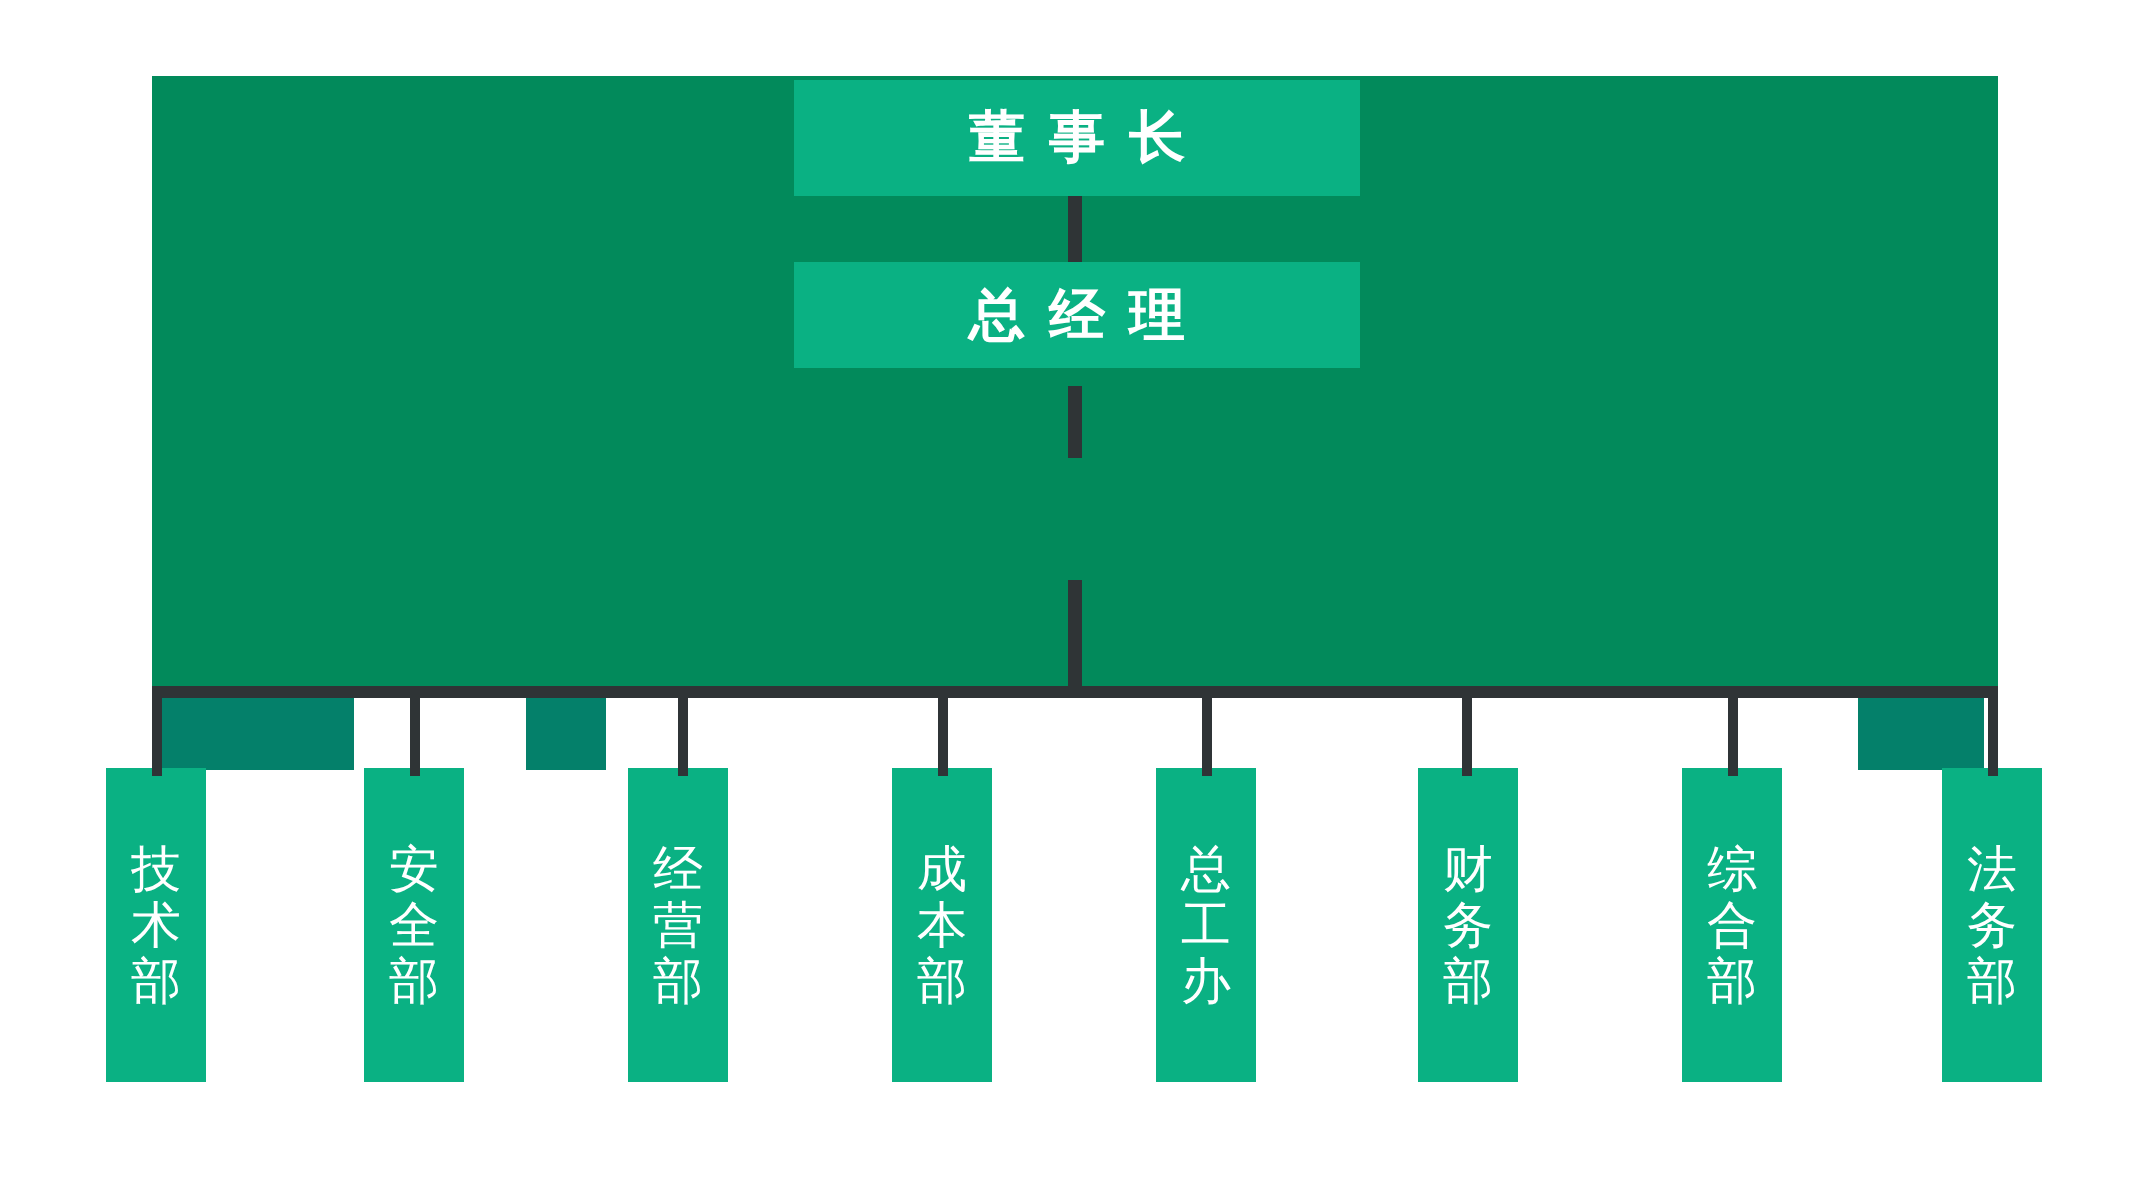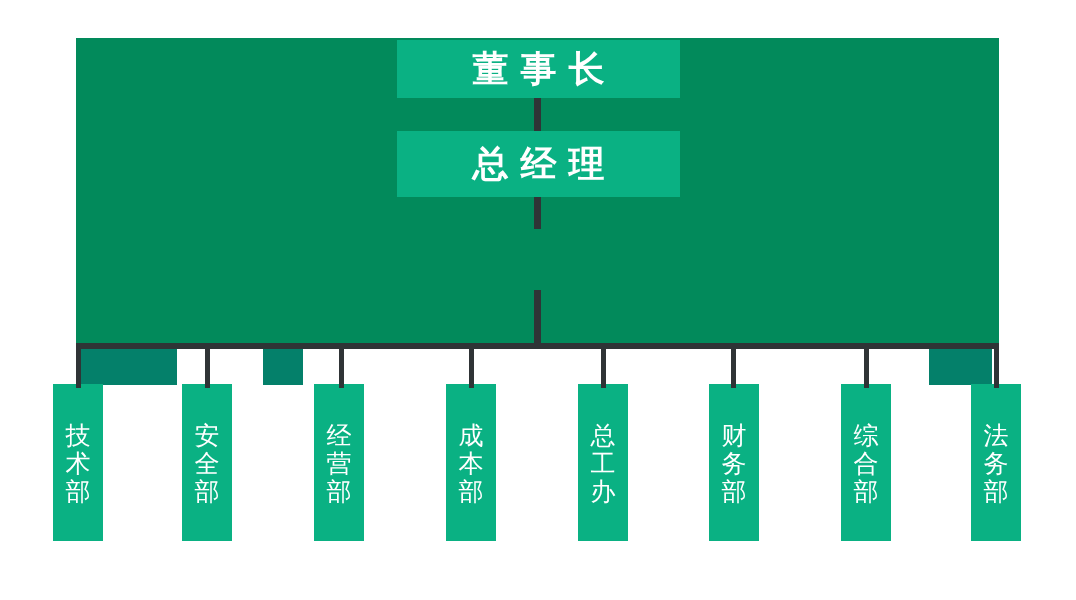--- a/index.html
+++ b/index.html
@@ -19,21 +19,21 @@
   .accent{position:absolute;top:349px;height:36px;background:var(--panel-accent);z-index:1;}
   .accent-a{left:81px;width:96px;}
   .accent-b{left:263px;width:40px;}
   .accent-c{left:929px;width:63px;}
   .hline{position:absolute;left:76px;top:343px;width:923px;height:6px;background:var(--connector);z-index:3;}
   .vline{position:absolute;left:534px;width:7px;background:var(--connector);z-index:2;}
   .dconn{position:absolute;top:344px;width:5px;height:44px;background:var(--connector);z-index:4;}
   .exec-box{
     position:absolute;left:397px;width:283px;background:var(--node);color:var(--text);
     display:flex;align-items:center;justify-content:center;
-    font-size:36px;font-weight:700;letter-spacing:12px;padding-left:12px;
+    font-size:28px;font-weight:700;letter-spacing:12px;padding-left:12px;
     box-sizing:border-box;z-index:5;
   }
   .dept-box{
     position:absolute;top:384px;width:50px;height:157px;background:var(--node);color:var(--text);
     display:flex;align-items:center;justify-content:center;text-align:center;
     font-size:25px;line-height:28px;font-weight:400;z-index:3;
   }
 </style>
 </head>
 <body>
@@ -46,21 +46,21 @@
   <div class="accent accent-b"></div>
   <div class="accent accent-c"></div>
 
   <div class="hline"></div>
 
   <div class="vline" style="top:98px;height:34px"></div>
   <div class="vline" style="top:193px;height:36px"></div>
   <div class="vline" style="top:290px;height:54px"></div>
 
   <div class="exec-box" style="top:40px;height:58px">董事长</div>
-  <div class="exec-box" style="top:131px;height:66px">总经理</div>
+  <div class="exec-box" style="top:131px;height:53px">总经理</div>
 
   <div class="dconn" style="left:76px"></div>
   <div class="dconn" style="left:205px"></div>
   <div class="dconn" style="left:339px"></div>
   <div class="dconn" style="left:469px"></div>
   <div class="dconn" style="left:601px"></div>
   <div class="dconn" style="left:731px"></div>
   <div class="dconn" style="left:864px"></div>
   <div class="dconn" style="left:994px"></div>
 

